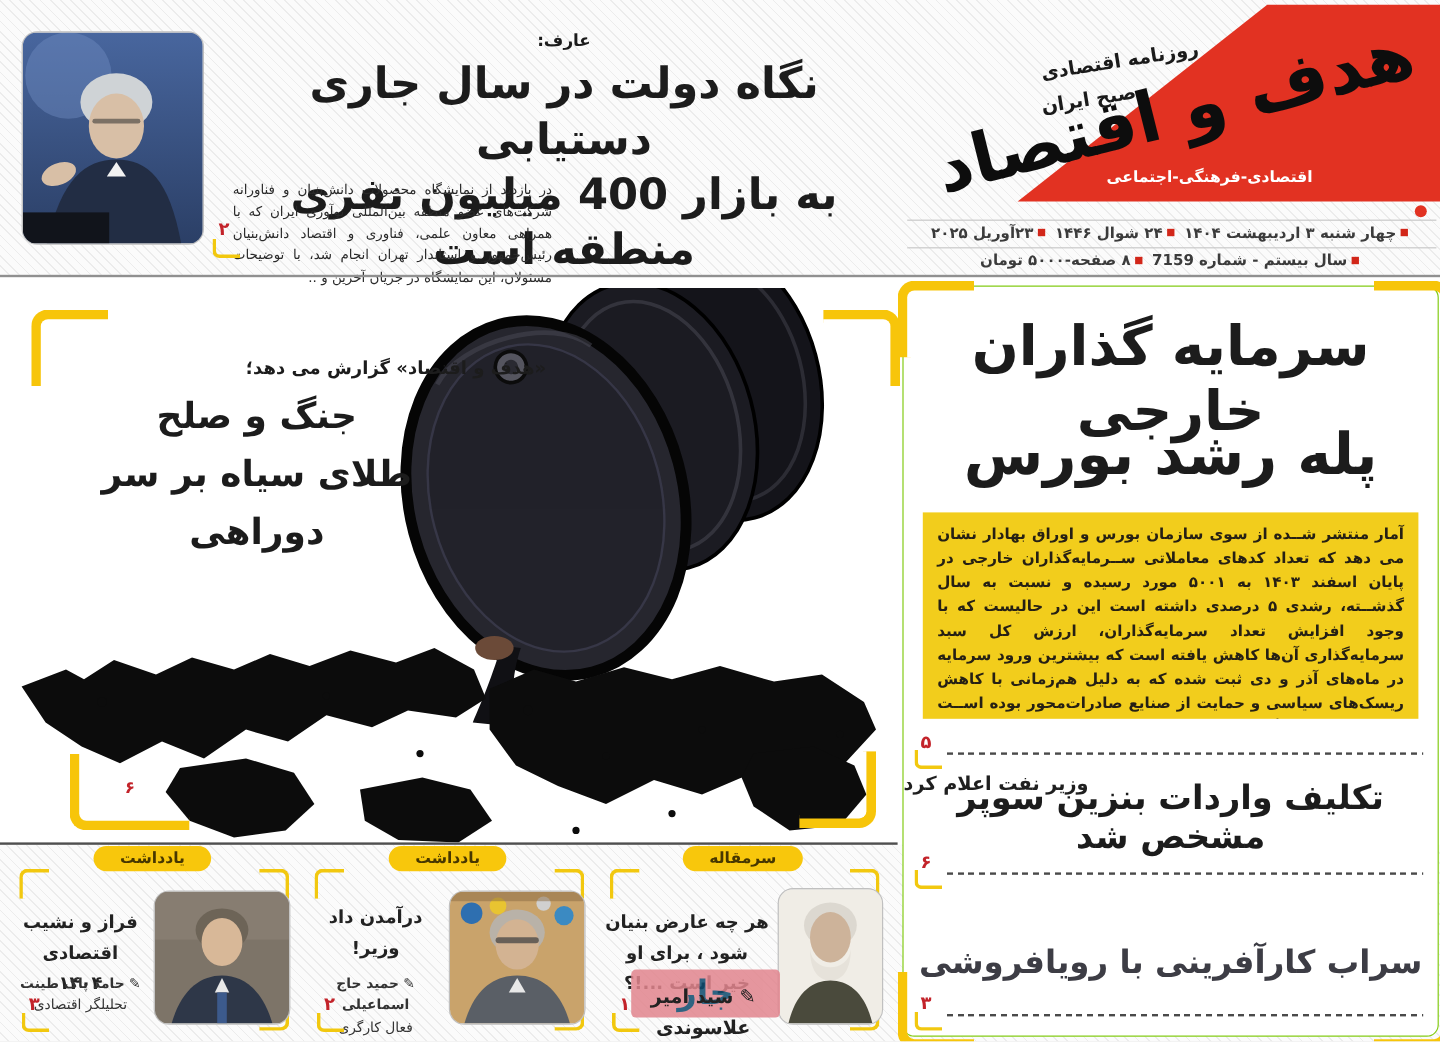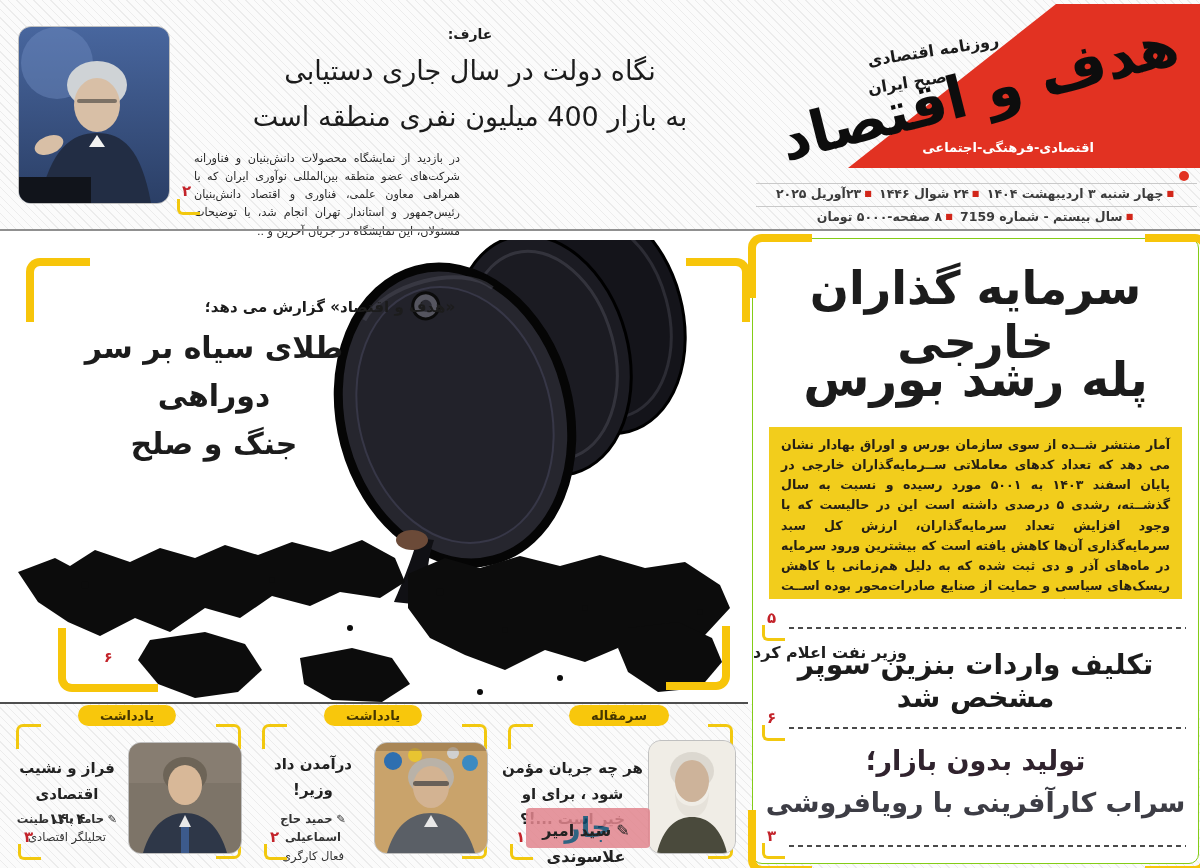--- a/index.html
+++ b/index.html
@@ -82,21 +82,21 @@
       <ellipse cx="78" cy="58" rx="30" ry="24" fill="#cfd3d6"></ellipse>
       <ellipse cx="78" cy="78" rx="23" ry="27" fill="#d8bfa6"></ellipse>
       <rect x="58" y="72" width="40" height="4" rx="2" fill="#55504a" opacity="0.7"></rect>
       <path d="M20,176 C32,122 52,106 78,106 C104,106 122,122 132,176 Z" fill="#222d44"></path>
       <polygon points="78,108 70,120 86,120" fill="#f2f2f2"></polygon>
       <ellipse cx="30" cy="118" rx="15" ry="9" fill="#d8bfa6" transform="rotate(-22 30 118)"></ellipse>
       <rect x="0" y="150" width="72" height="26" fill="#11141b"></rect>
     </svg>
   </div>
   <div class="abs center" style="left:290px;top:26px;width:360px;font-size:14px;font-weight:700;">عارف:</div>
-  <div class="abs center" style="left:195px;top:48px;width:550px;font-size:27px;font-weight:400;line-height:46px;">
+  <div class="abs center" style="left:195px;top:48px;width:550px;font-size:36px;font-weight:700;line-height:46px;">
     <div>نگاه دولت در سال جاری دستیابی</div>
     <div>به بازار 400 میلیون نفری منطقه است</div>
   </div>
   <div class="abs jtext" style="left:194px;top:150px;width:266px;font-size:11.2px;line-height:1.62;color:#2a2a2a;">در بازدید از نمایشگاه محصولات دانش‌بنیان و فناورانه شرکت‌های عضو منطقه بین‌المللی نوآوری ایران که با همراهی معاون علمی، فناوری و اقتصاد دانش‌بنیان رئیس‌جمهور و استاندار تهران انجام شد، با توضیحات مسئولان، این نمایشگاه در جریان آخرین و ..</div>
   <div class="pnum" style="left:182px;top:184px;">۲</div>
   <div class="pangle" style="left:177px;top:199px;"></div>
 
   <div class="abs" style="left:0;top:229px;width:1200px;height:2px;background:#909090;"></div>
 
   <svg class="abs" style="left:0;top:240px;" width="748" height="462" viewBox="0 0 748 462">
@@ -139,22 +139,22 @@
   </svg>
 
   <div class="bk tl" style="left:26px;top:258px;"></div>
   <div class="bk tr" style="left:686px;top:258px;"></div>
   <div class="bk bl" style="left:58px;top:628px;width:92px;"></div>
   <div class="bk br" style="left:666px;top:626px;"></div>
   <div class="pnum" style="left:104px;top:650px;font-size:14px;">۶</div>
 
   <div class="abs center" style="left:170px;top:298px;width:320px;font-size:15px;font-weight:800;">«هدف و اقتصاد» گزارش می دهد؛</div>
   <div class="abs center" style="left:28px;top:324px;width:372px;font-size:30px;font-weight:800;line-height:48px;">
+    <div>جنگ و صلح</div>
     <div>طلای سیاه بر سر دوراهی</div>
-    <div>جنگ و صلح</div>
   </div>
 
   <div class="abs stripes" style="left:0;top:704px;width:1200px;height:164px;"></div>
   <div class="abs" style="left:0;top:702px;width:748px;height:2px;background:#4f4f4f;"></div>
 
   <div class="abs" id="right-col" style="left:752px;top:238px;width:445px;height:624px;background:#fff;border:1px solid #84cc16;border-radius:10px;">
     <div class="bk tl" style="left:-5px;top:-5px;"></div>
     <div class="bk tr" style="left:392px;top:-5px;"></div>
     <div class="bk bl" style="left:-5px;top:571px;"></div>
     <div class="bk br" style="left:392px;top:571px;"></div>
@@ -169,21 +169,20 @@
     <div class="pangle" style="left:9px;top:386px;"></div>
     <div class="dash" style="top:388px;"></div>
 
     <div class="rc-kicker" style="top:404px;font-size:16px;color:#1f1f1f;">وزیر نفت اعلام کرد</div>
     <div class="rc-title" style="top:409px;font-size:28px;">تکلیف واردات بنزین سوپر مشخص شد</div>
 
     <div class="pnum" style="left:14px;top:472px;">۶</div>
     <div class="pangle" style="left:9px;top:486px;"></div>
     <div class="dash" style="top:488px;"></div>
 
-    <div class="rc-title" style="top:506px;font-size:27px;color:#30232e;">تولید بدون بازار؛</div>
     <div class="rc-title" style="top:548px;font-size:27px;color:#3d3d45;">سراب کارآفرینی با رویافروشی</div>
 
     <div class="pnum" style="left:14px;top:590px;">۳</div>
     <div class="pangle" style="left:9px;top:604px;"></div>
     <div class="dash" style="top:606px;"></div>
   </div>
 
   <div class="card" style="left:498px;">
     <div class="mbk tl" style="left:10px;top:12px;"></div>
     <div class="mbk tr" style="left:210px;top:12px;"></div>
@@ -192,21 +191,21 @@
     <div class="photo" style="left:150px;top:28px;width:86px;height:112px;">
       <svg width="86" height="112" viewBox="0 0 86 112">
         <rect width="86" height="112" fill="#f0ede6"></rect>
         <ellipse cx="43" cy="30" rx="22" ry="19" fill="#dcd8d0"></ellipse>
         <ellipse cx="43" cy="40" rx="17" ry="21" fill="#cdb39a"></ellipse>
         <path d="M26,50 C28,70 58,70 60,50 C60,66 54,76 43,76 C32,76 26,66 26,50 Z" fill="#e6e2da"></path>
         <path d="M8,112 C14,86 28,76 43,76 C58,76 72,86 78,112 Z" fill="#4a4a3c"></path>
       </svg>
     </div>
     <div class="card-title" style="left:2px;top:44px;width:145px;">
-      <div>هر چه جریان مؤمن شود ، برای او</div>
+      <div>هر چه عارض بنیان شود ، برای او</div>
       <div>خیر است ...!؟</div>
     </div>
     <div class="abs" style="left:28px;top:96px;width:124px;height:40px;background:#e2858e;opacity:0.85;border-radius:4px;text-align:center;">
       <span style="font-size:28px;font-weight:800;color:#0c4a6e;line-height:40px;">جار</span>
     </div>
     <div class="card-author" style="left:18px;top:106px;width:140px;color:#222;font-size:16px;">
       <span>✎</span>
       <span class="name">سید امیر علاسوندی</span>
     </div>
     <div class="pnum" style="left:18px;top:118px;">۱</div>

